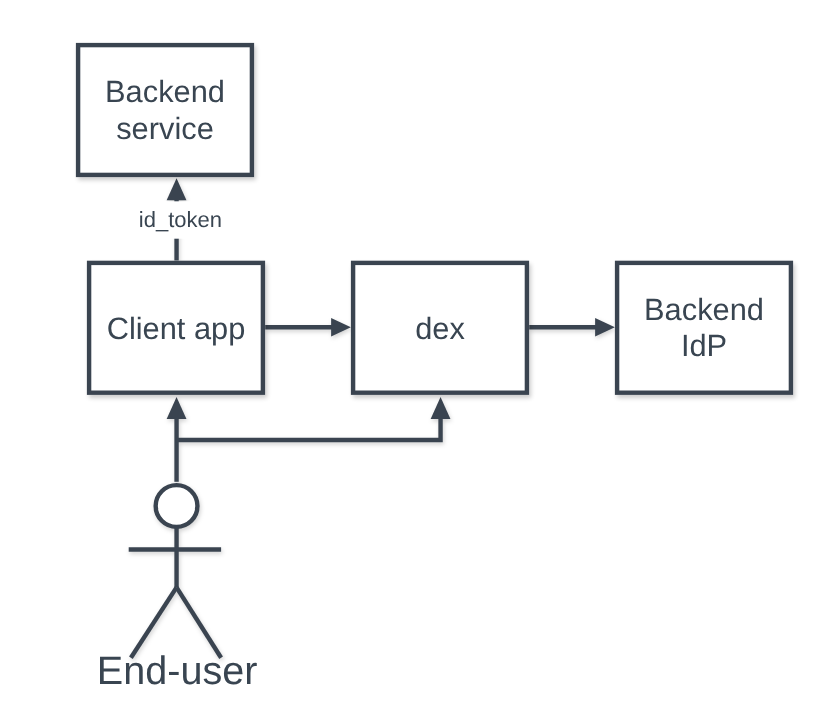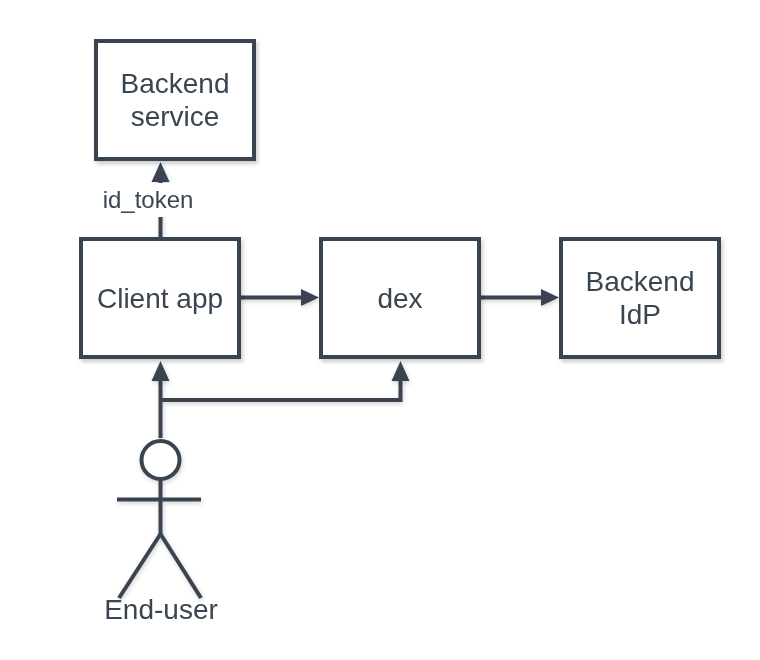--- a/index.html
+++ b/index.html
@@ -40,42 +40,42 @@
     justify-content: center;
     text-align: center;
   }
   .node span {
     display: block;
     width: 154px;
     font-size: 28px;
     line-height: 33px;
     color: var(--text);
   }
-  .node-backend  { left: 94px;  top: 39px;  }
+  .node-backend  { left: 69px;  top: 39px;  }
   .node-client   { left: 79px;  top: 237px; }
   .node-dex      { left: 319px; top: 237px; }
   .node-upstream { left: 559px; top: 237px; }
   .edge-label {
     position: absolute;
-    left: 148px;
+    left: 164px;
     top: 183px;
     transform: translateX(-50%);
     background: var(--background);
     padding: 0 3px;
-    font-size: 24px;
+    font-size: 20px;
     line-height: 34px;
     color: var(--text);
     white-space: nowrap;
   }
   .actor-label {
     position: absolute;
     left: 161px;
     top: 593px;
     transform: translateX(-50%);
-    font-size: 28px;
+    font-size: 36px;
     line-height: 33px;
     color: var(--text);
     white-space: nowrap;
   }
 </style>
 </head>
 <body>
 
 <div class="canvas">
 

